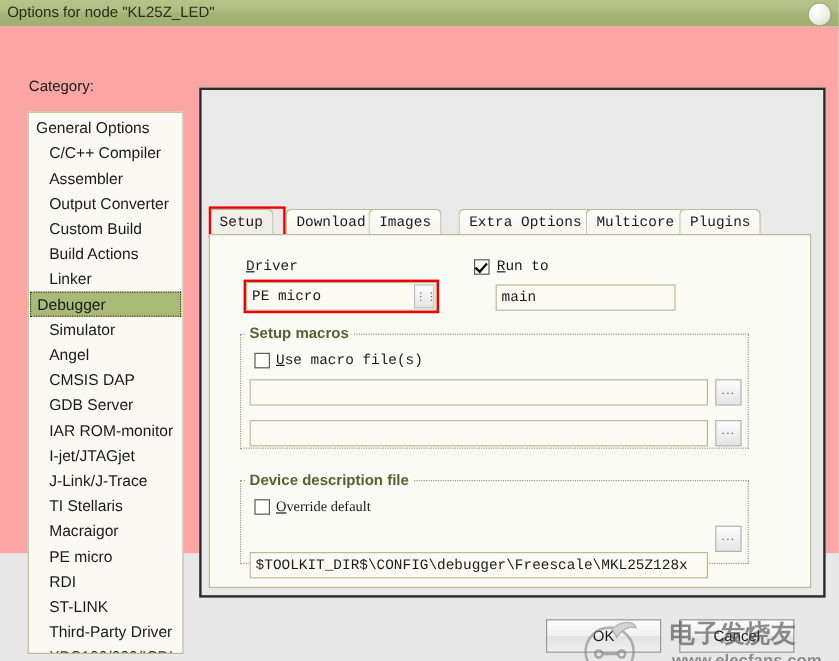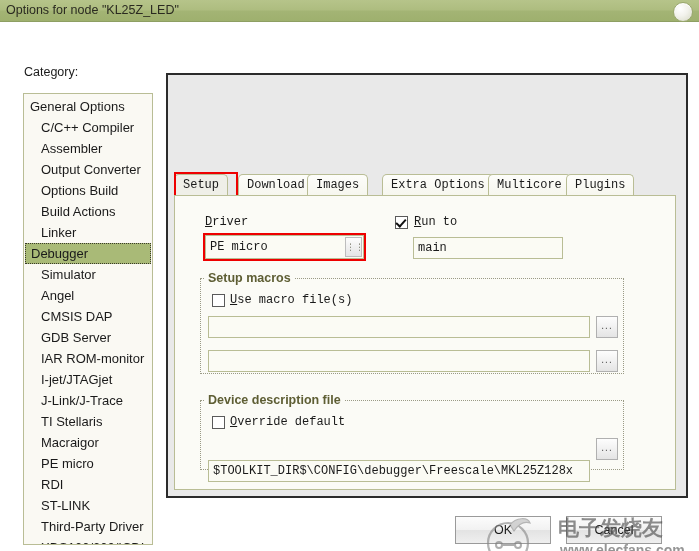--- a/index.html
+++ b/index.html
@@ -40,22 +40,22 @@
     border-radius: 50%;
     background: radial-gradient(circle at 35% 30%, #ffffff 0%, #f2f2ec 45%, #d6d8c4 100%);
     border: 1px solid #9aa86f;
     box-shadow: inset 0 1px 1px rgba(255,255,255,.9);
   }
 
   
   .dialog {
     position: absolute;
     left: 0; top: 22px;
-    width: 699px; height: 529px;
-    background: #ffffff;
+    width: 699px; height: 439px;
+    background: #fca5a5;
   }
 
   
   .category-label {
     position: absolute;
     left: 24px; top: 43px;
     font-size: 12.5px;
     color: #1a1a1a;
   }
   .category-list {
@@ -317,21 +317,21 @@
 
 <div class="dialog">
 
   <div class="category-label">Category:</div>
 
   <div class="category-list">
     <div class="cat-item">General Options</div>
     <div class="cat-item indent">C/C++ Compiler</div>
     <div class="cat-item indent">Assembler</div>
     <div class="cat-item indent">Output Converter</div>
-    <div class="cat-item indent">Options Build</div>
+    <div class="cat-item indent">Custom Build</div>
     <div class="cat-item indent">Build Actions</div>
     <div class="cat-item indent">Linker</div>
     <div class="cat-item indent selected">Debugger</div>
     <div class="cat-item indent">Simulator</div>
     <div class="cat-item indent">Angel</div>
     <div class="cat-item indent">CMSIS DAP</div>
     <div class="cat-item indent">GDB Server</div>
     <div class="cat-item indent">IAR ROM-monitor</div>
     <div class="cat-item indent">I-jet/JTAGjet</div>
     <div class="cat-item indent">J-Link/J-Trace</div>
@@ -380,21 +380,21 @@
   <div class="textbox" style="left:208px; top:294px; width:382px; height:22px;"></div>
   <div class="browse" style="left:596px; top:294px;">...</div>
 
   <div class="textbox" style="left:208px; top:328px; width:382px; height:22px;"></div>
   <div class="browse" style="left:596px; top:328px;">...</div>
 
   <div class="group" style="left:200px; top:378px; width:424px; height:70px;"></div>
   <div class="group-title" style="left:204px; top:371px;">Device description file</div>
 
   <div class="cbox" style="left:212px; top:394px;"></div>
-  <div class="lbl" style="left:230px; top:393px;"><u>O</u>verride default</div>
+  <div class="lbl" style="left:230px; top:393px;font-family:Liberation Serif, serif;"><u>O</u>verride default</div>
 
   <div class="textbox" style="left:208px; top:438px; width:382px; height:22px;">$TOOLKIT_DIR$\CONFIG\debugger\Freescale\MKL25Z128x</div>
   <div class="browse" style="left:596px; top:416px;">...</div>
 
   <div class="btn" style="left:455px; top:494px; width:96px;">OK</div>
   <div class="btn" style="left:566px; top:494px; width:96px;">Cancel</div>
 
   <div class="watermark">
     <svg class="wm-logo" viewBox="0 0 56 52">
       <circle cx="28" cy="30" r="20" fill="none" stroke="#888" stroke-width="2.2"></circle>

